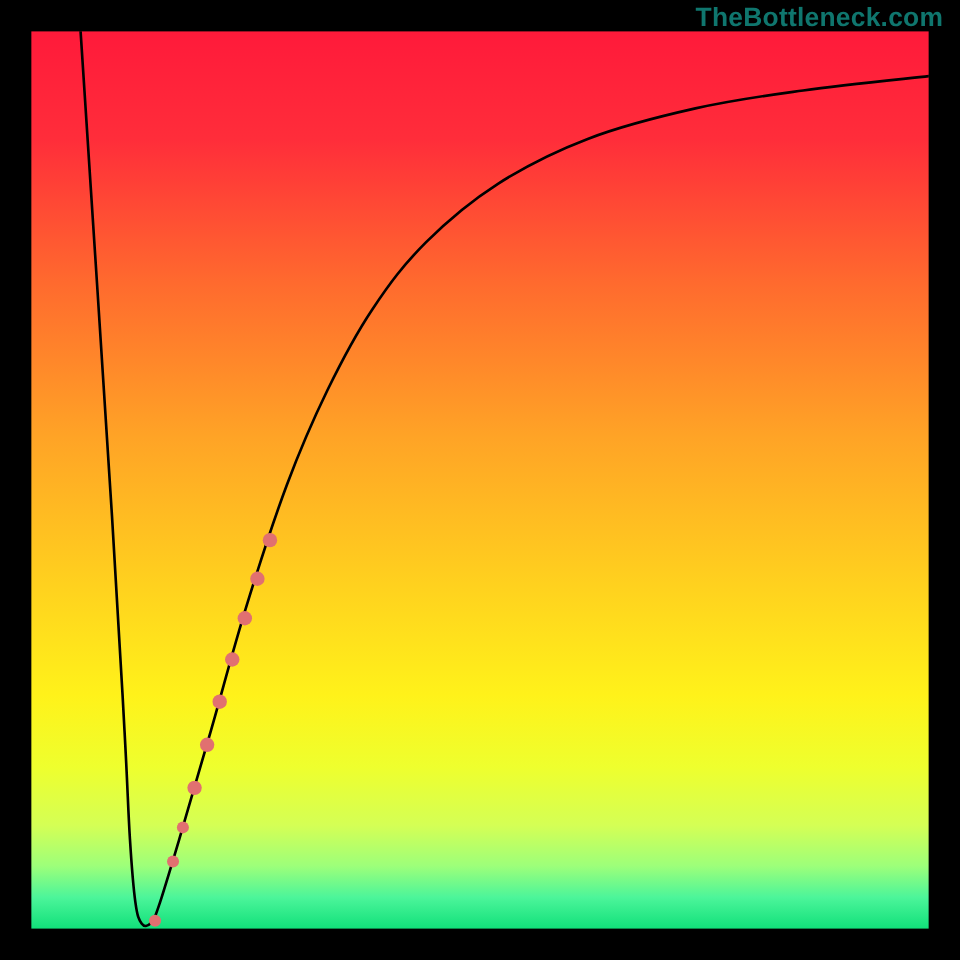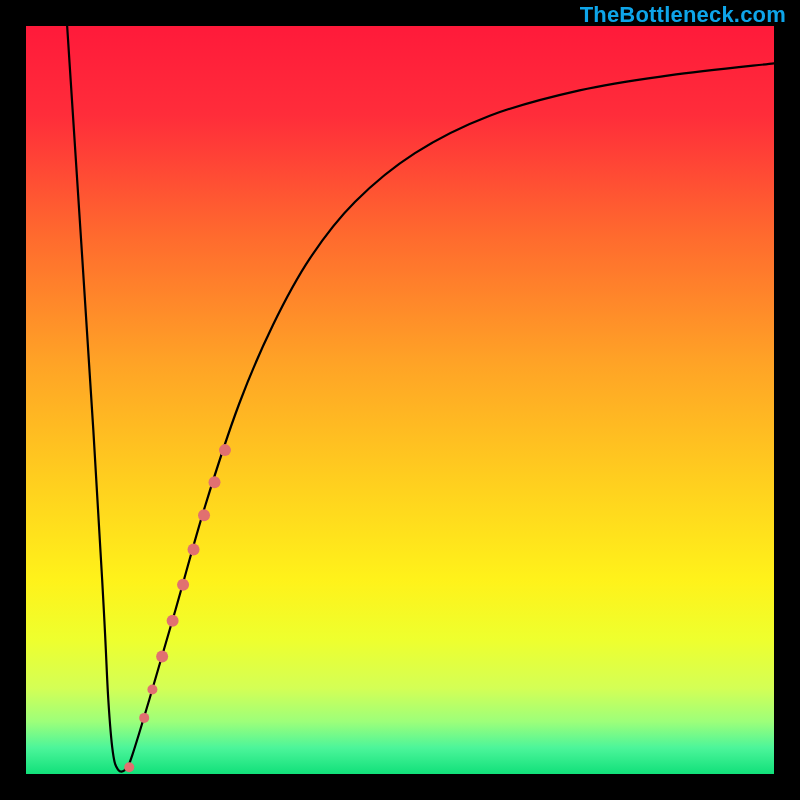--- a/index.html
+++ b/index.html
@@ -21,21 +21,21 @@
   .plot {
     position: absolute;
   }
   .watermark {
     position: absolute;
     top: 2px;
     right: 14px;
     font-family: Arial, Helvetica, sans-serif;
     font-size: 22px;
     font-weight: 600;
-    color: #0ea5e9;
+    color: #0f766e;
     letter-spacing: 0.2px;
   }
   svg { display: block; }
 </style>
 </head>
 <body>
 
 <div class="frame">
   <div class="plot" id="plot" style="left: 26px; top: 26px; width: 748px; height: 748px;">
       <svg width="748" height="748" viewBox="0 0 748 748">

